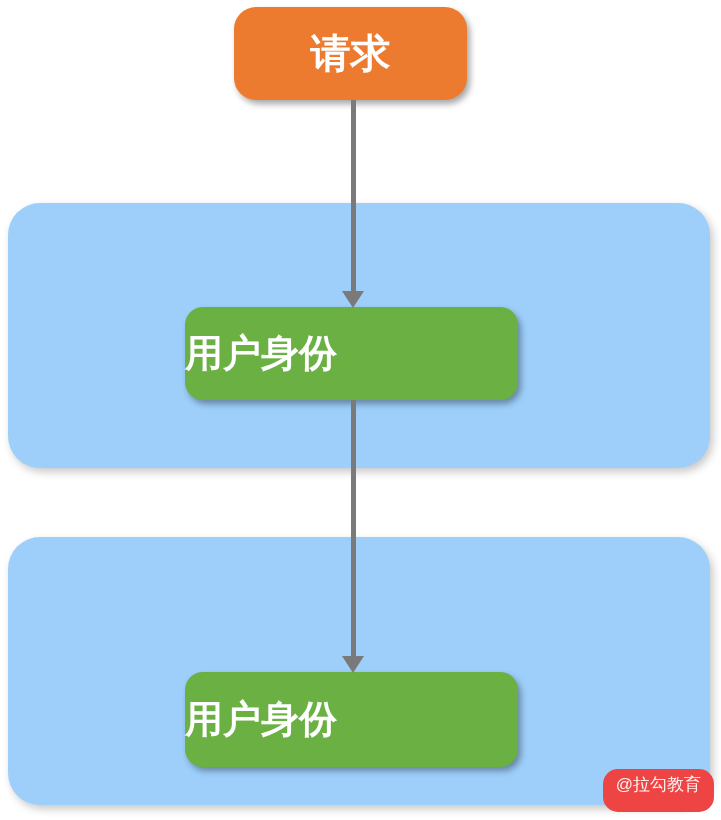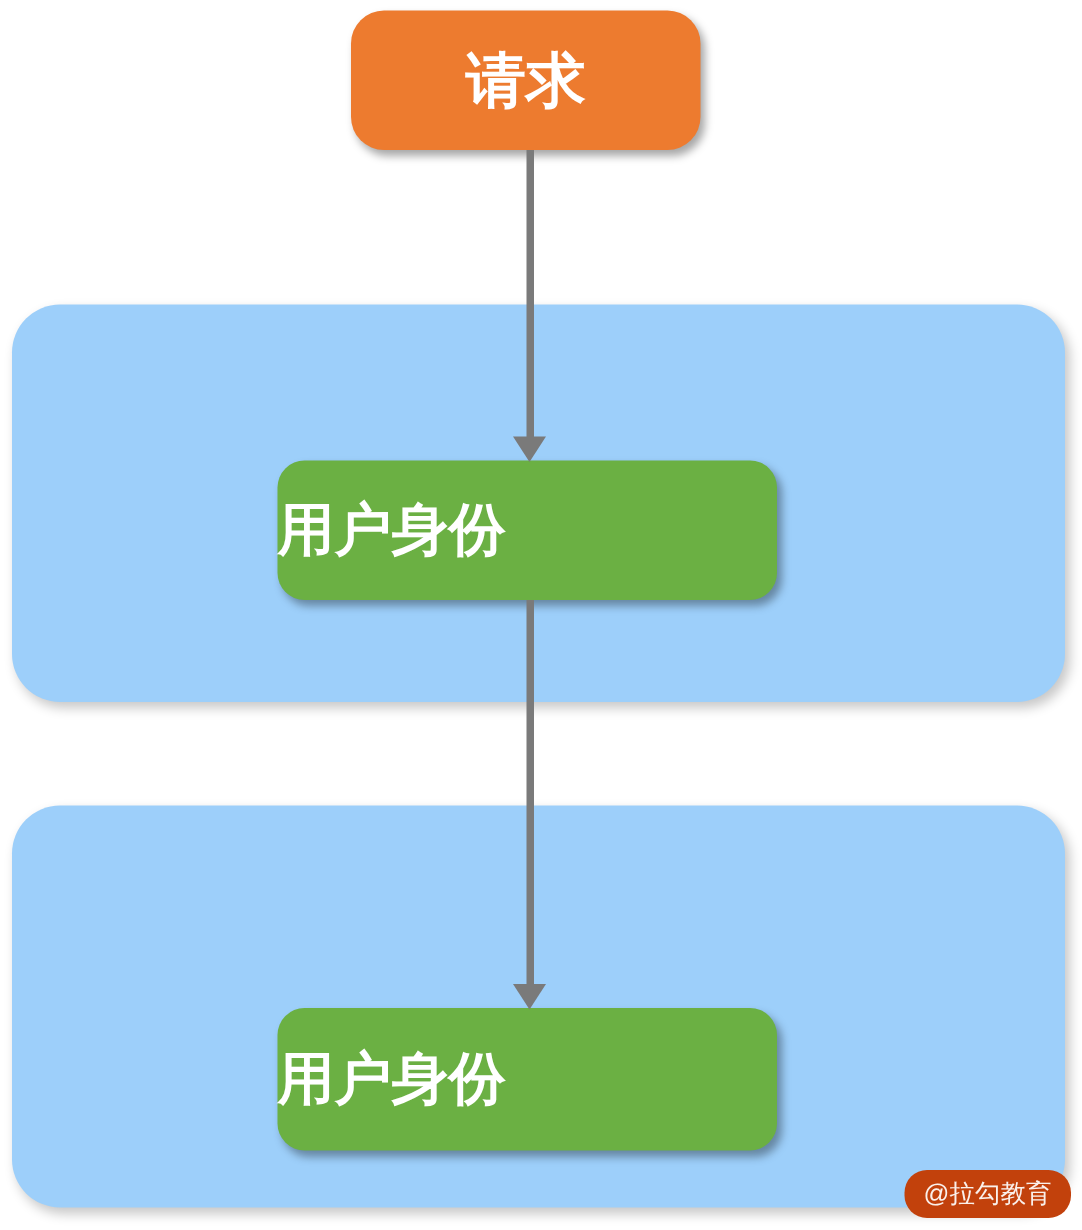--- a/index.html
+++ b/index.html
@@ -102,23 +102,23 @@
     z-index: 3;
   }
   .arrow-head-1 { top: 291px; }
   .arrow-head-2 { top: 656px; }
 
   
   .watermark {
     position: absolute;
     right: 7px;
     bottom: 8px;
-    background: #c2410c;
+    background: #ef4444;
     border-radius: 15px;
-    padding: 4px 13px 5px 13px;
+    padding: 4px 13px 16px 13px;
     color: rgba(255,255,255,0.92);
     font-size: 17px;
     font-weight: normal;
     z-index: 2;
   }
 </style>
 </head>
 <body>
 
 <div class="canvas">

